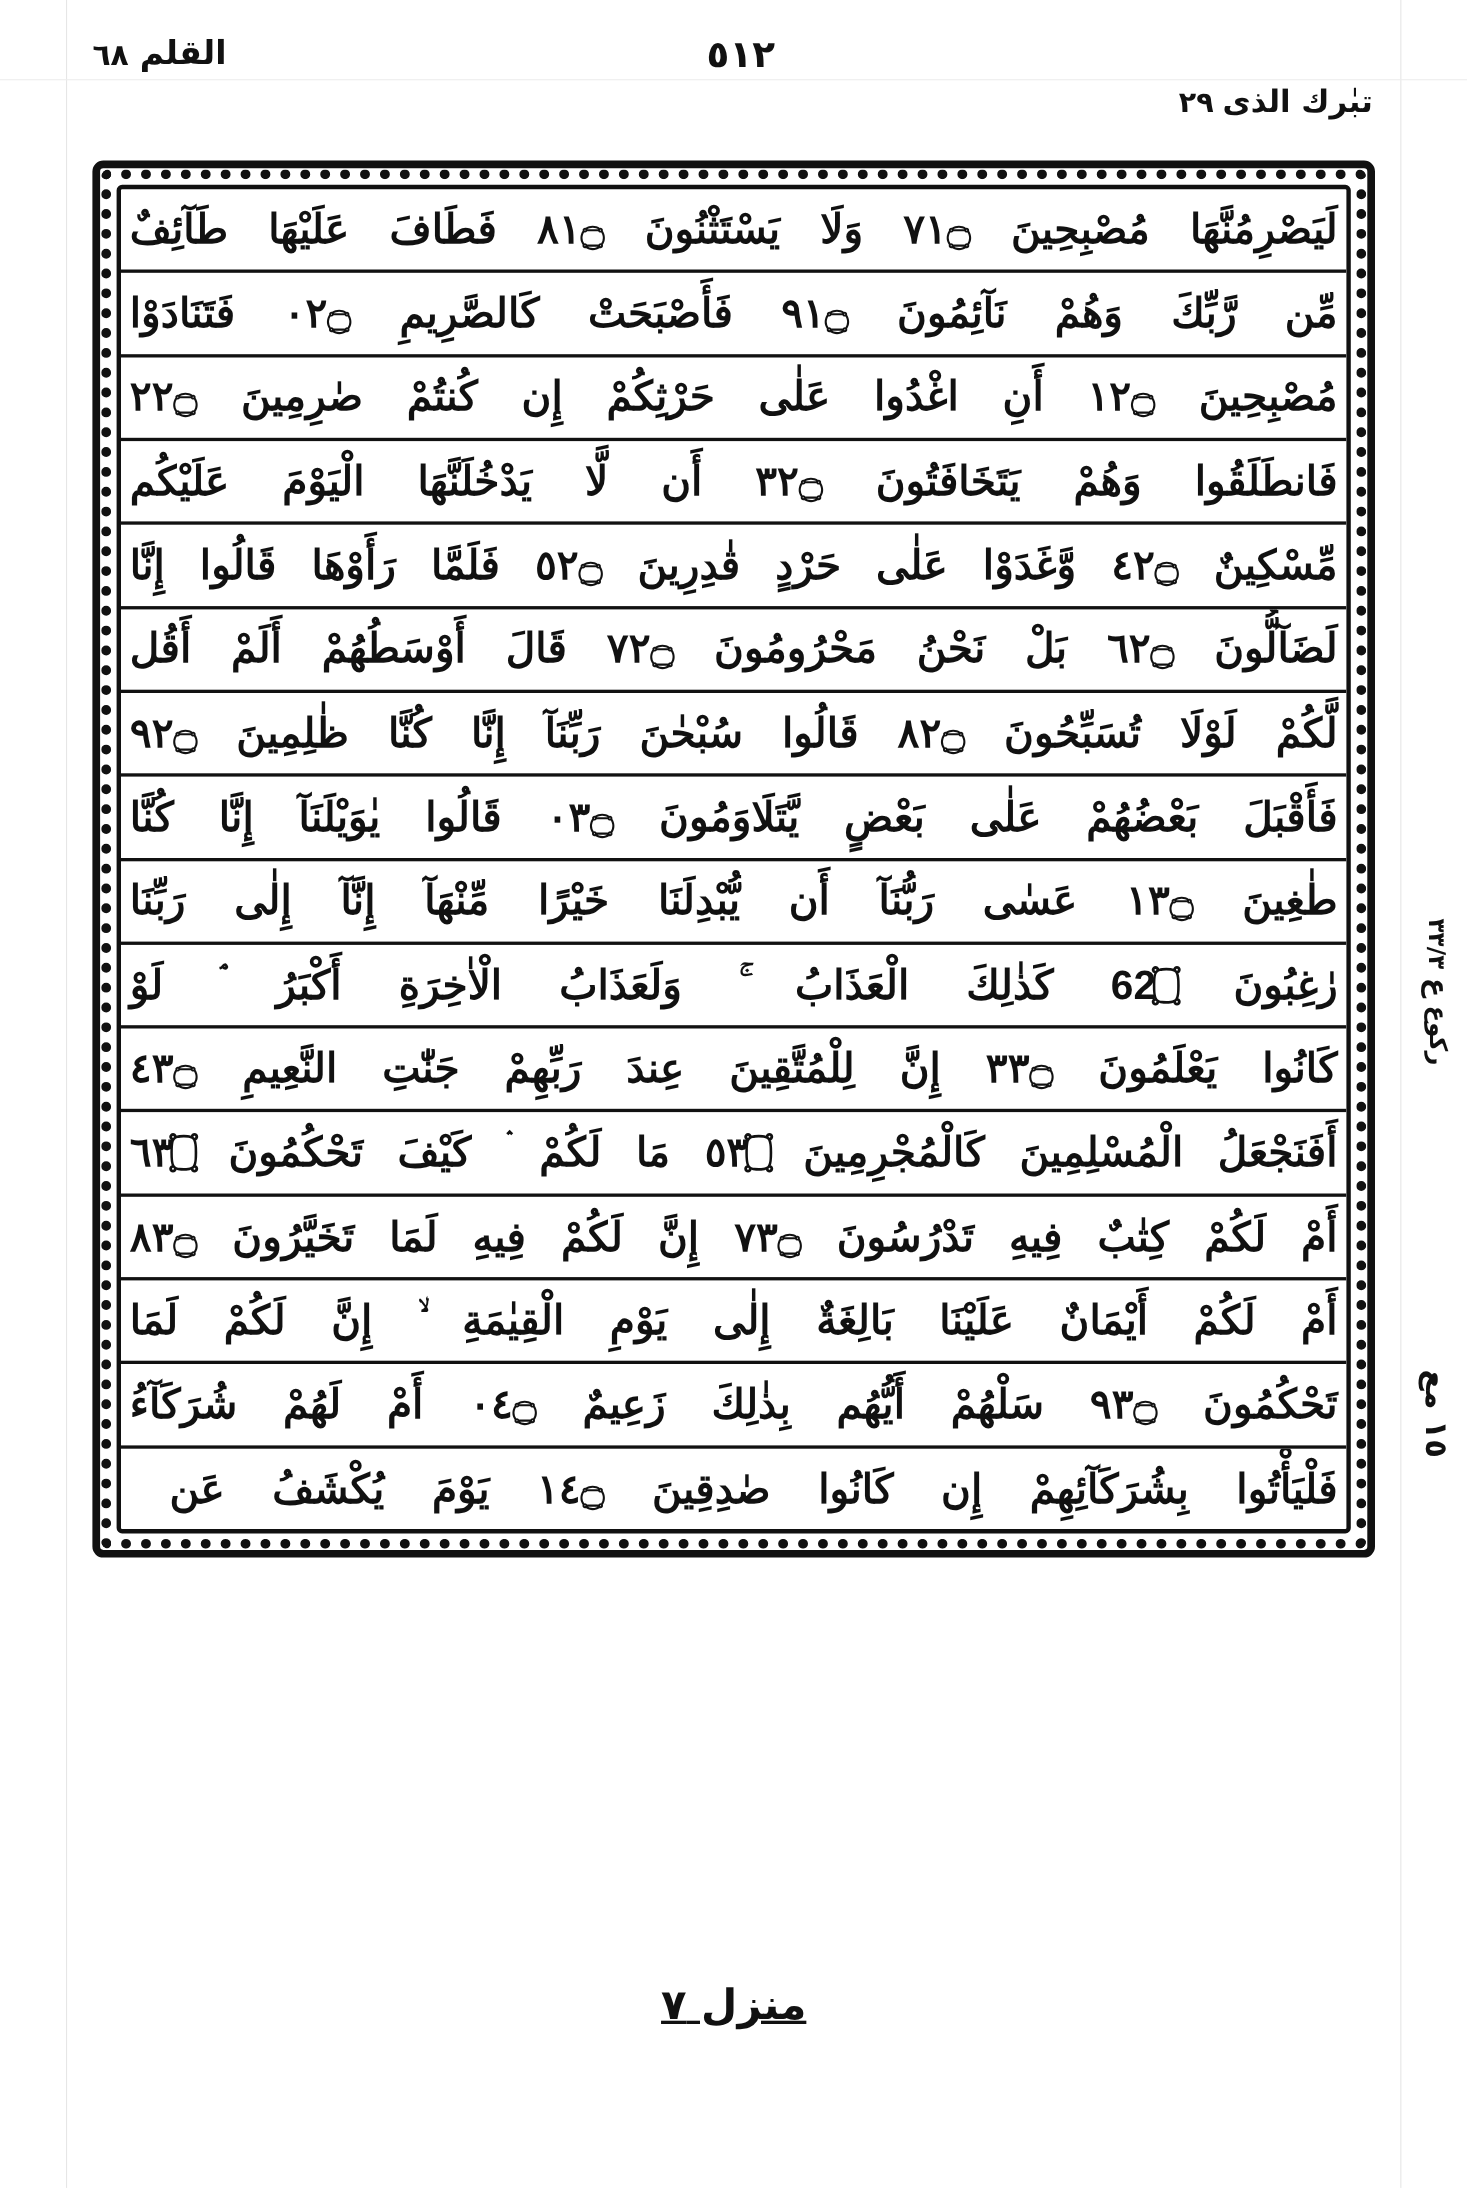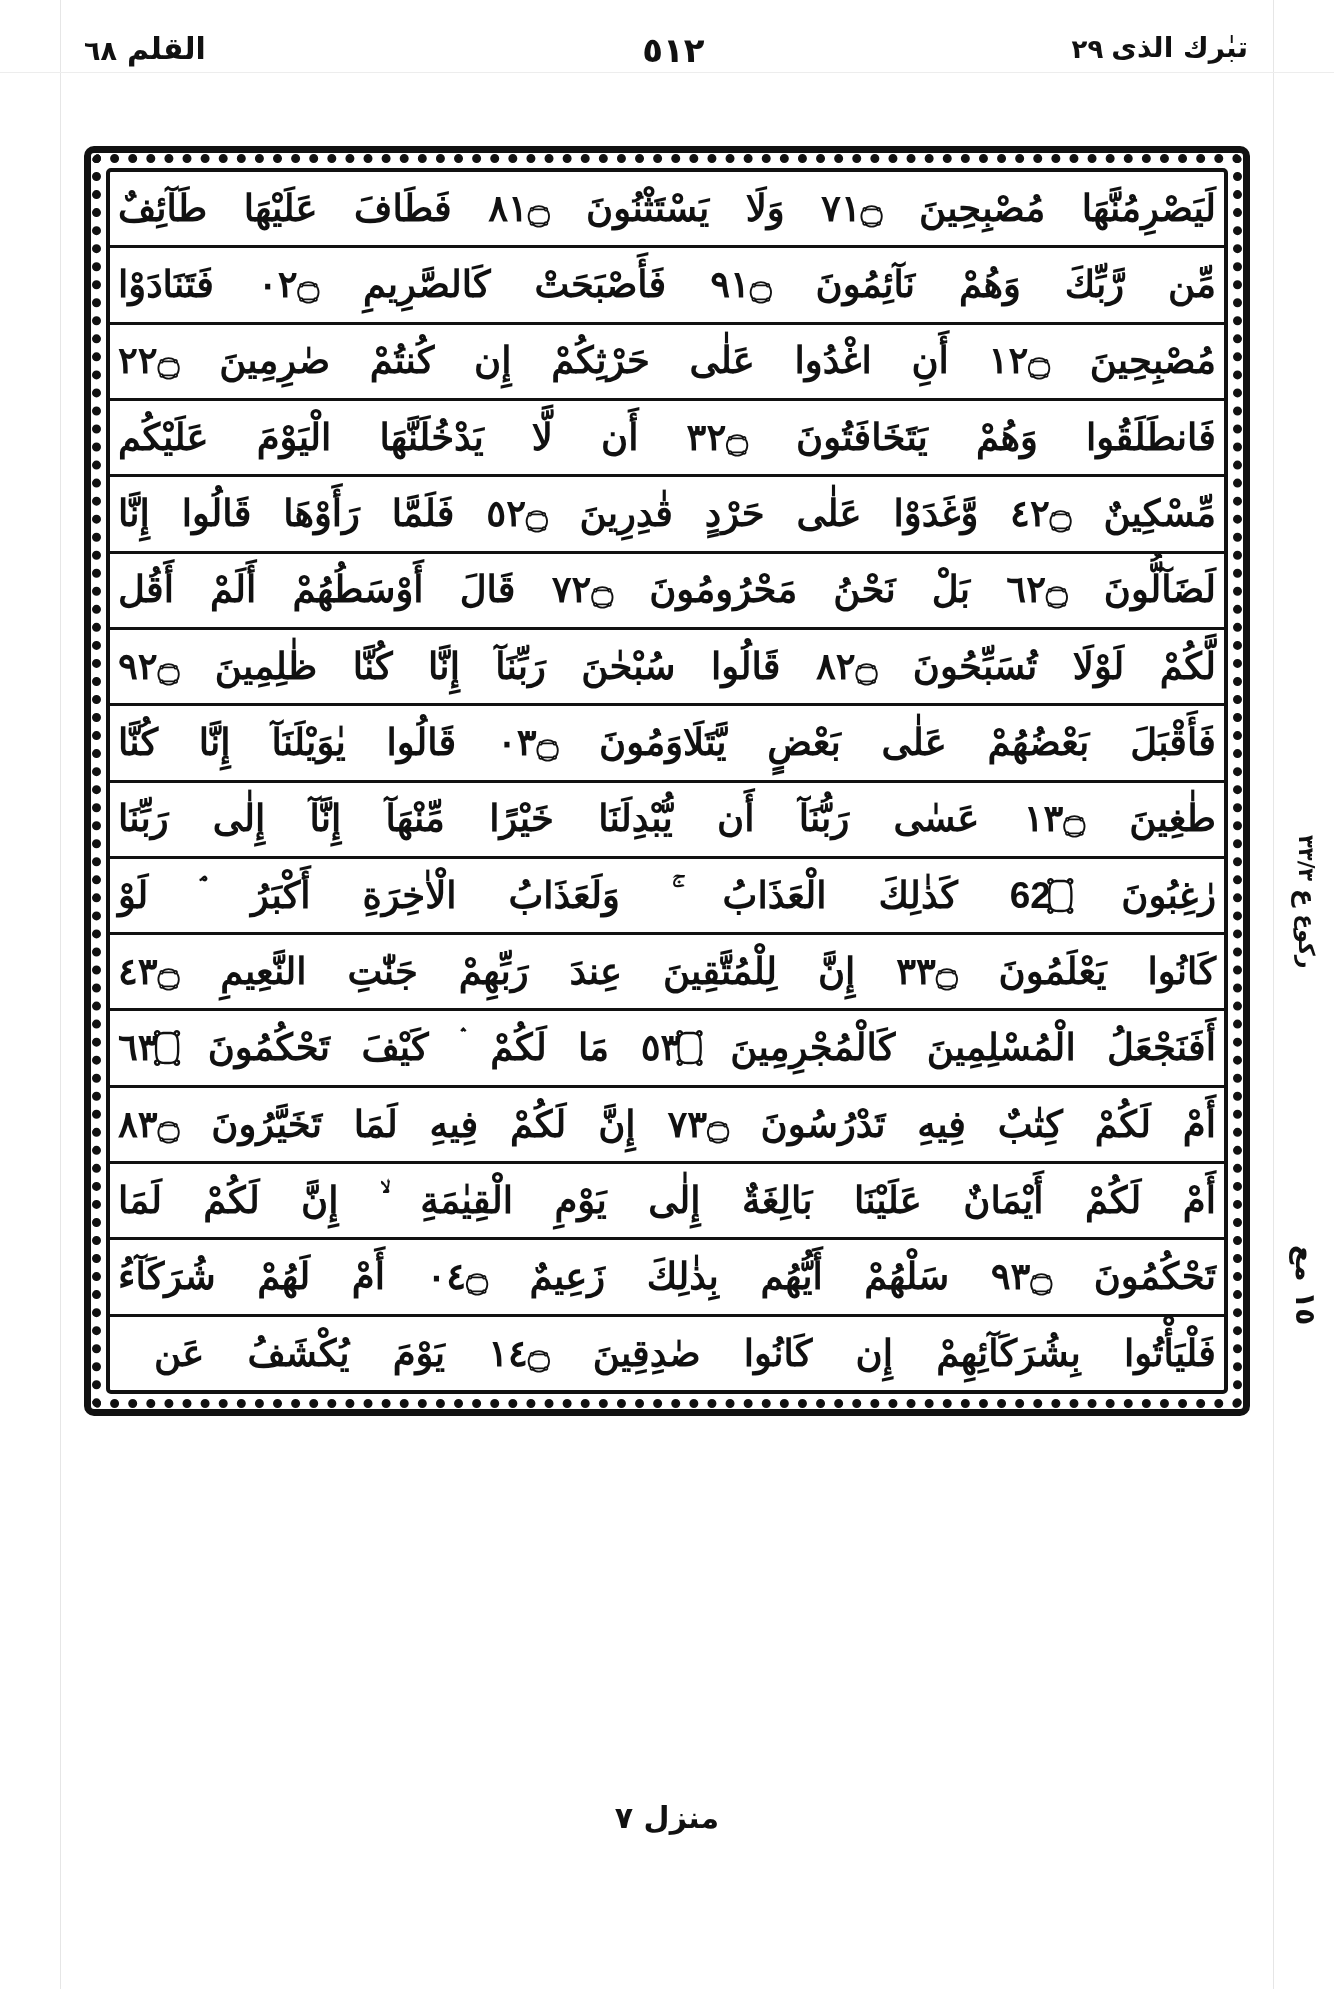--- a/index.html
+++ b/index.html
@@ -41,21 +41,21 @@
     font-size:30px;font-weight:bold;
     line-height:1;
     letter-spacing:0px;
   }
   .surah-num{
     font-size:27px;font-weight:bold;line-height:1;
   }
   .page-num{
     font-size:34px;font-weight:bold;letter-spacing:1px;
   }
-  .juz-name{font-size:28px;font-weight:bold;line-height:1;}
+  .juz-name{font-size:28px;font-weight:bold;line-height:1;margin-top:45px;}
   .juz-num{font-size:26px;font-weight:bold;line-height:1;}
 
   
   .frame-wrap{
     position:absolute;
     left:84px;right:84px;
     top:146px;
     height:1270px;
   }
   .frame-outer{
@@ -131,21 +131,21 @@
   .mark-hizb{ top:1245px; font-size:28px;}
 
   
   .footer{
     position:absolute;
     left:0;right:0;
     top:1800px;
     text-align:center;
   }
   .footer .mz{
-    font-size:30px;font-weight:bold;direction:rtl;
+    font-size:38px;font-weight:bold;direction:rtl;text-decoration:underline;
   }
 
   
   .edge-left{position:absolute;left:60px;top:0;bottom:0;width:1px;background:#e6e6e6;}
   .edge-right{position:absolute;right:60px;top:0;bottom:0;width:1px;background:#e6e6e6;}
   .edge-top{position:absolute;left:0;right:0;top:72px;height:1px;background:#ededed;}
 </style>
 </head>
 <body>
 

